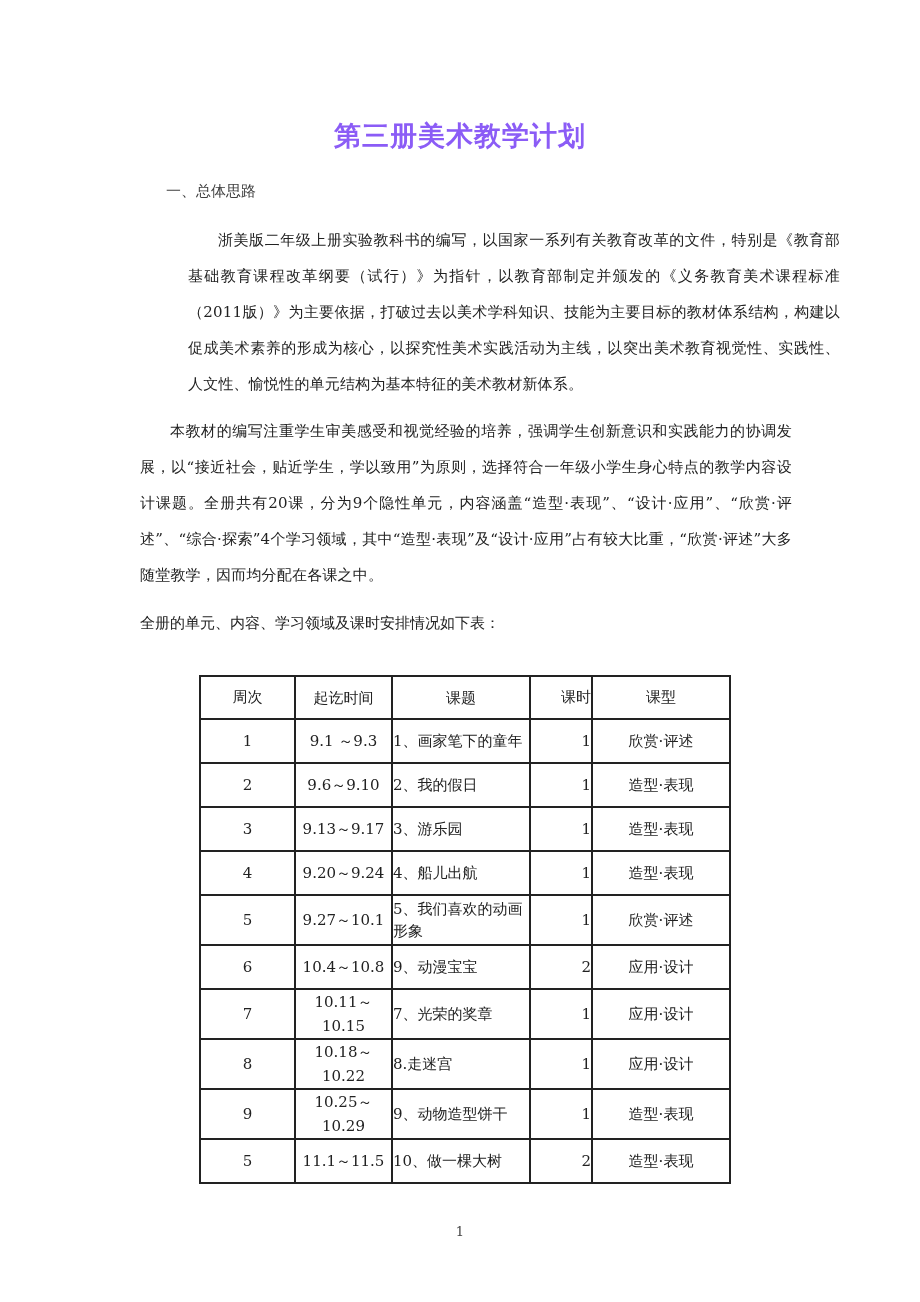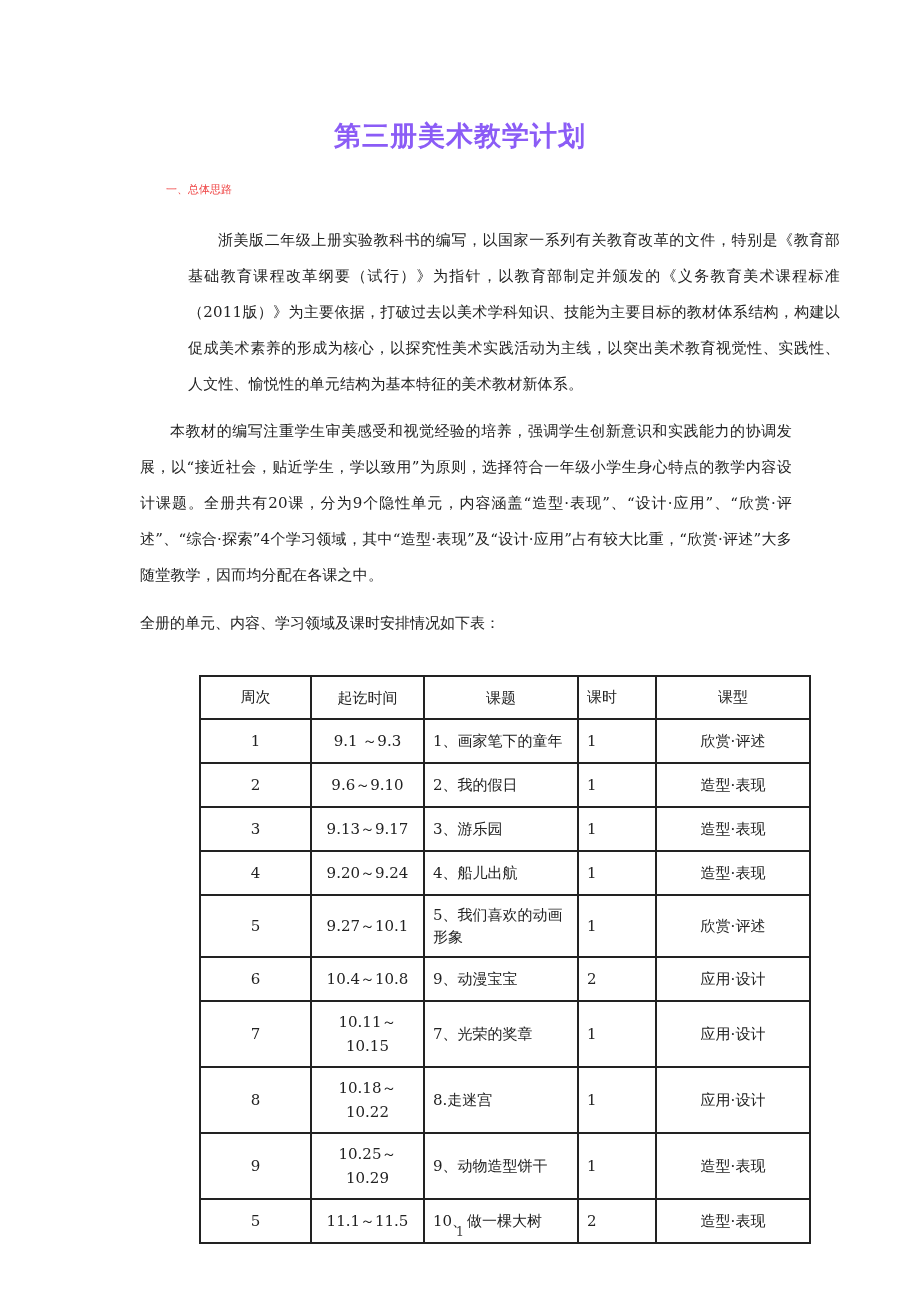--- a/index.html
+++ b/index.html
@@ -24,22 +24,22 @@
     font-family: "DejaVu Sans", "Liberation Sans", sans-serif;
     font-weight: bold;
     font-size: 27px;
     letter-spacing: 1px;
     color: #8b5cf6;
   }
   .section-heading {
     position: absolute;
     top: 182px;
     left: 166px;
-    font-size: 11px;
-    color: #ef4444;
+    font-size: 15px;
+    color: #404040;
   }
   .para {
     position: absolute;
     left: 140px;
     width: 652px;
     font-size: 15px;
     line-height: 36px;
     color: #222;
     text-align: justify;
     text-indent: 30px;
@@ -59,28 +59,28 @@
     position: absolute;
     left: 199px;
     top: 675px;
     border-collapse: collapse;
     font-size: 15px;
     color: #222;
     table-layout: fixed;
   }
   table.schedule td, table.schedule th {
     border: 2px solid #222;
-    padding: 8px;
+    padding: 0;
     font-weight: normal;
     vertical-align: middle;
   }
   .c-week { width: 93px; text-align: center; }
   .c-date { width: 95px; text-align: center; line-height: 24px; border-radius: 11px; }
   .c-topic { width: 136px; text-align: left; line-height: 22px; }
-  .c-hours { width: 60px; text-align: left; border-radius: 11px; }
+  .c-hours { width: 60px; text-align: right; border-radius: 11px; }
   .c-type { width: 136px; text-align: center; }
   th.c-topic { text-align: center; }
   tr.r-h { height: 43px; }
   tr.r-n { height: 44px; }
   tr.r-t { height: 50px; }
   .page-number {
     position: absolute;
     top: 1224px;
     left: 0;
     width: 920px;

